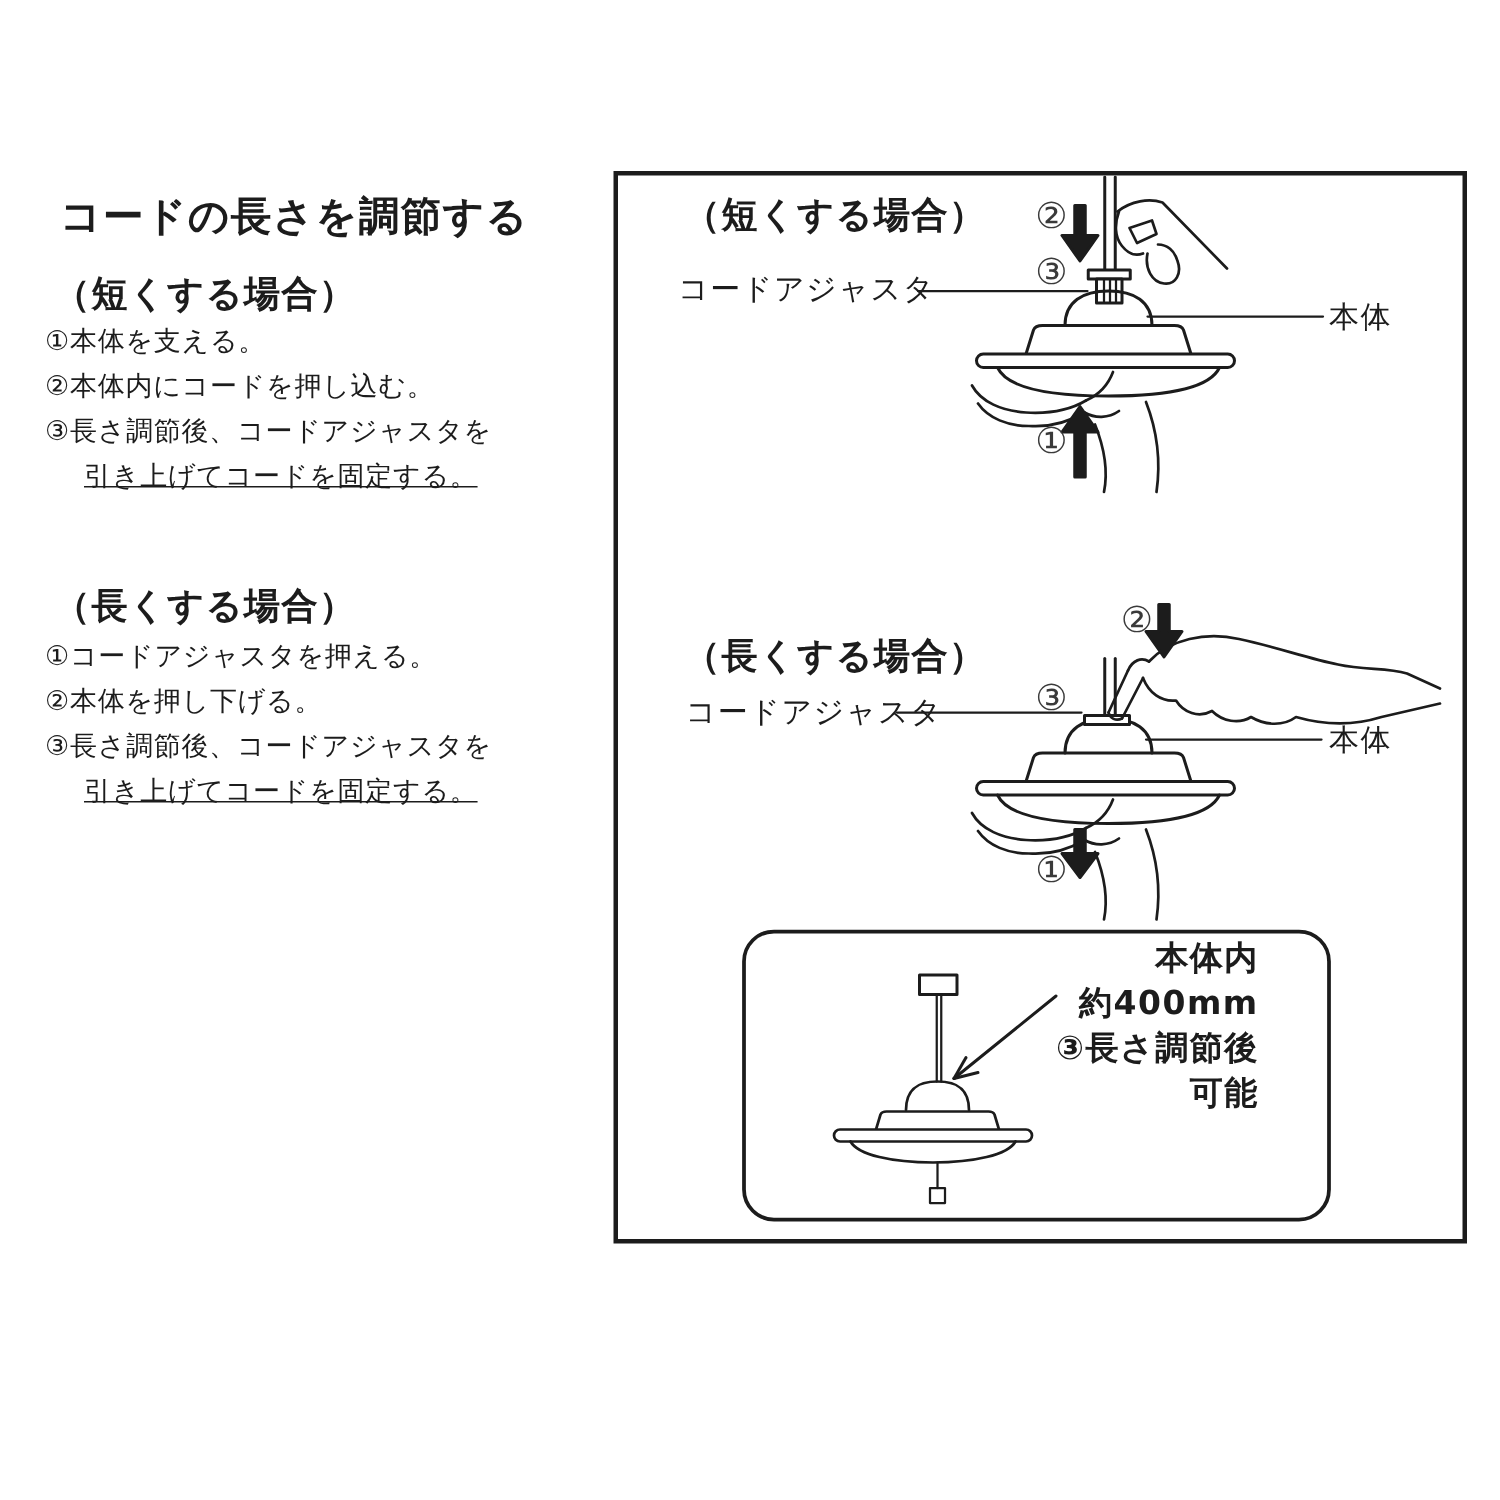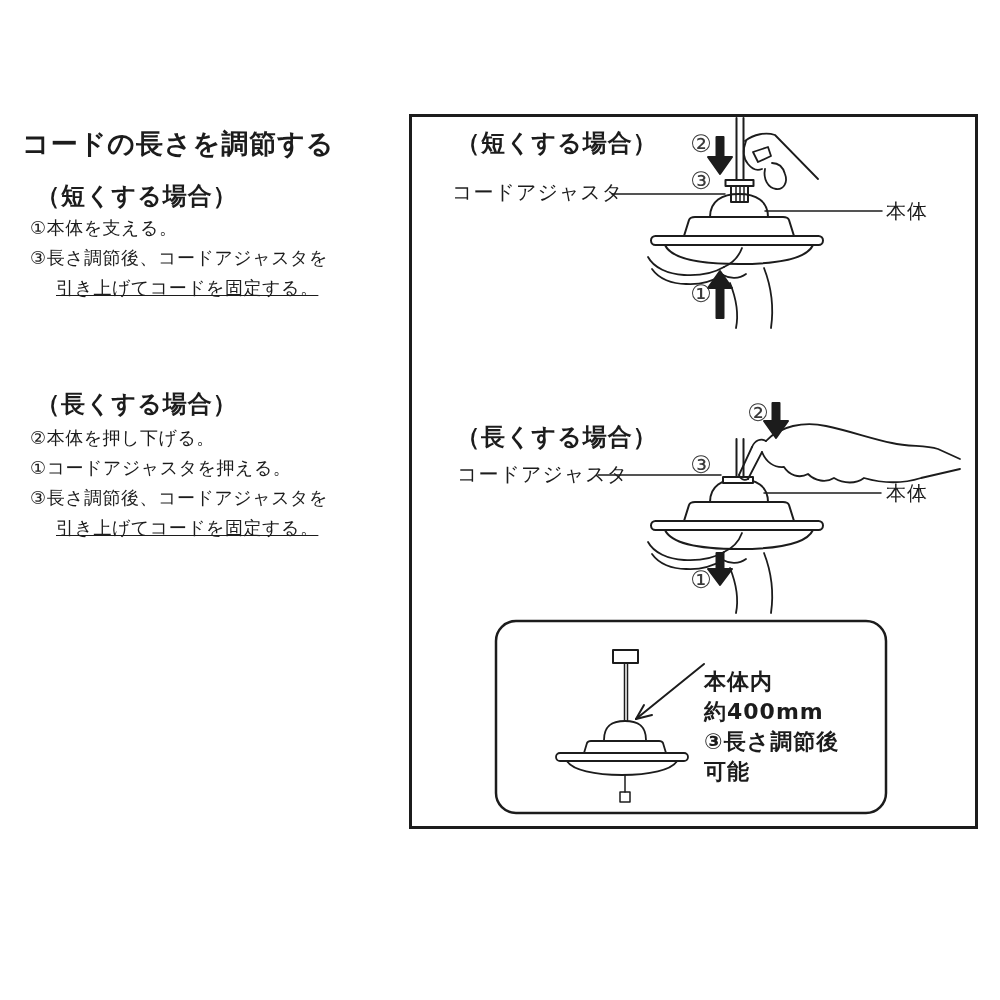--- a/index.html
+++ b/index.html
@@ -26,35 +26,36 @@
   }
   .range-note{font-size:22px;font-weight:bold;line-height:30px;letter-spacing:1px;}
   svg{position:absolute;left:0;top:0;}
   svg path,svg line,svg rect{vector-effect:none;}
 </style>
 </head>
 <body>
 
 <div class="page">
 
-  <div class="abs title" style="left:22px;top:126px;">コードの長さを調節する</div>
+  <div class="abs title" style="left:40px;top:126px;">コードの長さを調節する</div>
 
   <div class="abs sec-h" style="left:36px;top:180px;">（短くする場合）</div>
 
   <div class="abs" style="left:30px;top:213px;">
     <div class="step">①本体を支える。</div>
+    <div class="step">②本体内にコードを押し込む。</div>
     <div class="step">③長さ調節後、コードアジャスタを</div>
     <div class="step cont">引き上げてコードを固定する。</div>
   </div>
 
   <div class="abs sec-h" style="left:36px;top:388px;">（長くする場合）</div>
 
   <div class="abs" style="left:30px;top:423px;">
+    <div class="step">①コードアジャスタを押える。</div>
     <div class="step">②本体を押し下げる。</div>
-    <div class="step">①コードアジャスタを押える。</div>
     <div class="step">③長さ調節後、コードアジャスタを</div>
     <div class="step cont">引き上げてコードを固定する。</div>
   </div>
 
   <div class="diagram-box">
 
     <svg width="563" height="709" viewBox="0 0 563 709" fill="none" stroke="#1c1c1c" stroke-width="2" stroke-linecap="round" stroke-linejoin="round">
 
       <g>
 
@@ -147,21 +148,21 @@
     <div class="abs marker" style="left:276px;top:52px;">③</div>
     <div class="abs marker" style="left:276px;top:165px;">①</div>
 
     <div class="abs dhead" style="left:44px;top:304px;">（長くする場合）</div>
     <div class="abs dlabel" style="left:45px;top:344px;">コードアジャスタ</div>
     <div class="abs dlabel" style="left:474px;top:363px;">本体</div>
     <div class="abs marker" style="left:333px;top:284px;">②</div>
     <div class="abs marker" style="left:276px;top:336px;">③</div>
     <div class="abs marker" style="left:276px;top:451px;">①</div>
 
-    <div class="abs" style="left:292px;top:550px;">
+    <div class="abs" style="left:292px;top:508px;text-align:right;">
       <div class="range-note">本体内</div>
       <div class="range-note">約400mm</div>
       <div class="range-note">③長さ調節後</div>
       <div class="range-note">可能</div>
     </div>
 
   </div>
 </div>
 
 </body></html>

